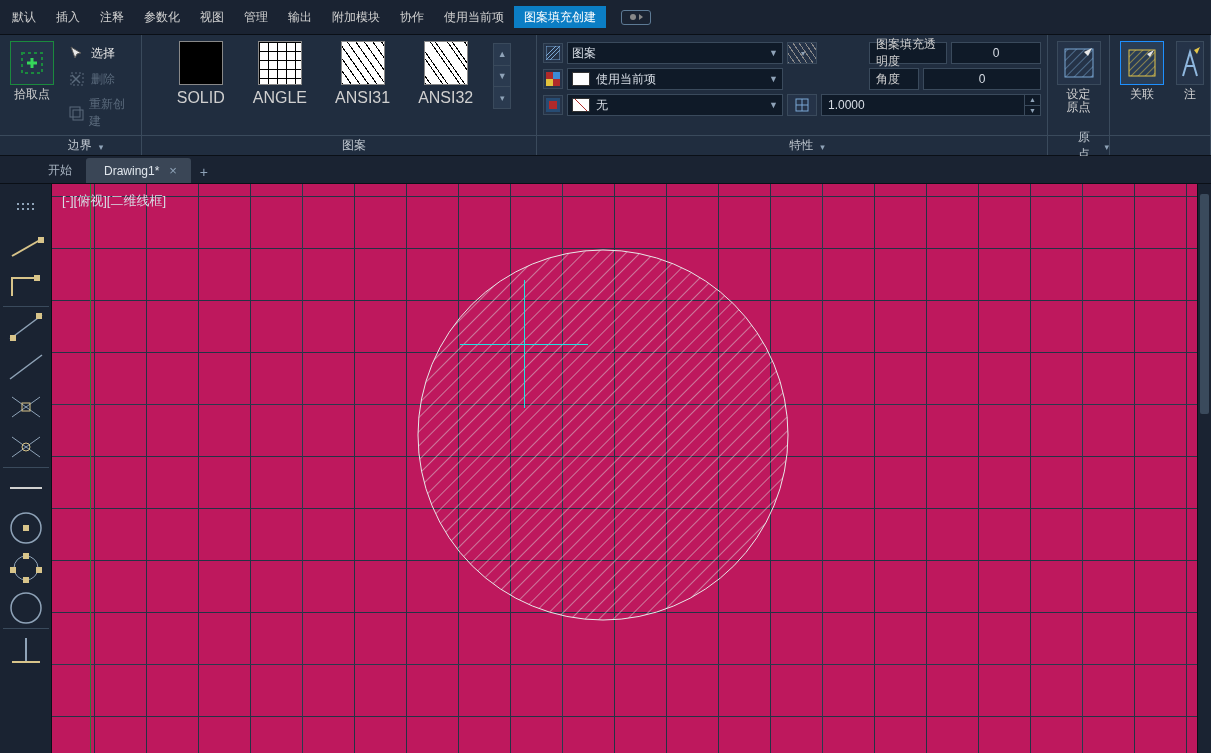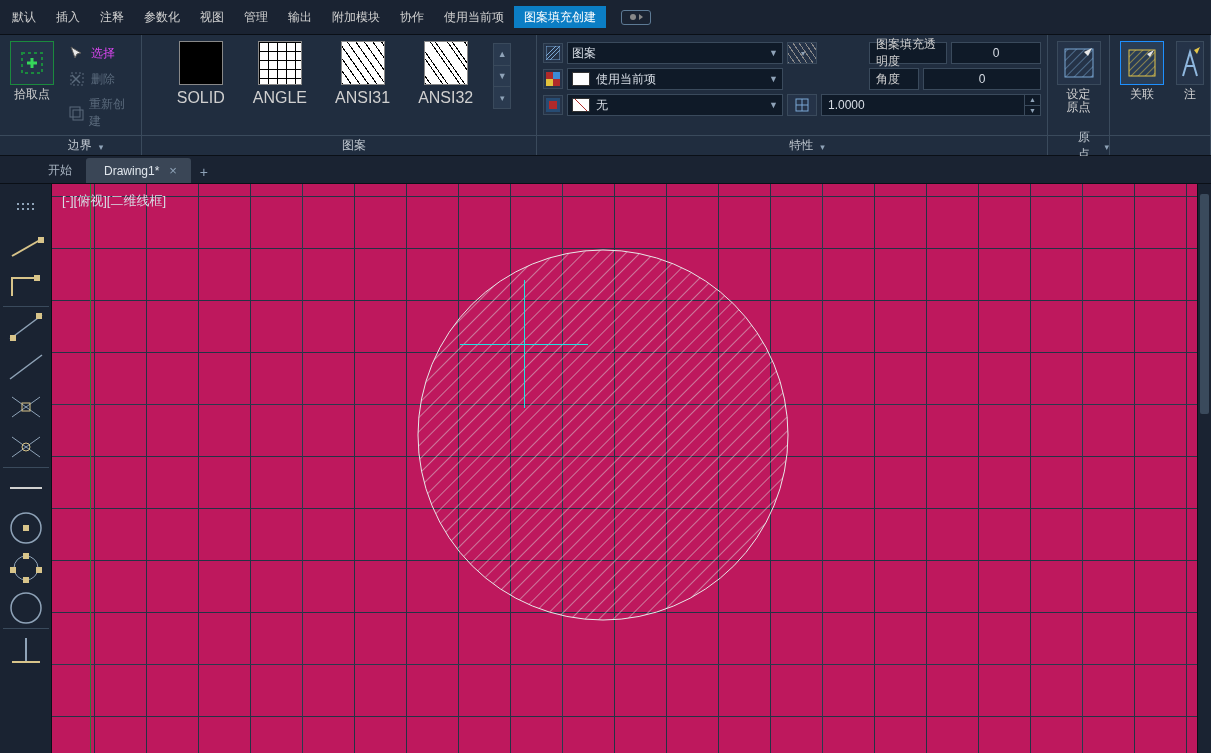--- a/index.html
+++ b/index.html
@@ -16,21 +16,21 @@
 .panel { border-right:1px solid #3a4a5c; display:flex; flex-direction:column; }
 .panel-body { flex:1; display:flex; align-items:flex-start; padding:4px 6px 2px 6px; gap:4px;}
 .panel-title { height:20px; display:flex; align-items:center; justify-content:center; color:#c0c8d0; border-top:1px solid #3a4a5c; font-size:12px; gap:4px;padding-left:30px;}
 .panel-title .drop::after{content:"▾"; font-size:9px; margin-left:3px; color:#8fa3b8;}
 
 .big-btn { display:flex; flex-direction:column; align-items:center; gap:3px; padding:2px 4px; cursor:pointer; }
 .big-ico { width:44px; height:44px; border:1px solid #3a4a5c; background:#253348; display:flex; align-items:center; justify-content:center; position:relative;}
 .big-btn.active .big-ico { border:1px solid #1e90ff; background:#2a3d55;}
 .big-lbl { font-size:12px; color:#d0d0d0; white-space:pre; text-align:right; line-height:1.1;}
 
-.side-btn-row { display:flex; align-items:center; gap:5px; padding:3px 6px; cursor:pointer; color:#d946ef;}
+.side-btn-row { display:flex; align-items:center; gap:5px; padding:3px 6px; cursor:pointer; color:#e5e5e5;}
 .side-btn-row.disabled { color:#5a6a7c; }
 .side-ico { width:18px; height:18px; display:flex; align-items:center; justify-content:center;}
 
 
 .swatch{ display:flex; flex-direction:column; align-items:center; gap:4px; padding:2px 12px; cursor:pointer;}
 .sw-box{ width:44px; height:44px; border:1px solid #888; background:#fff; position:relative; overflow:hidden;}
 .sw-solid{ background:#000; }
 .sw-angle{ background-image:linear-gradient(#000 1px,transparent 1px),linear-gradient(90deg,#000 1px,transparent 1px); background-size:9px 9px; }
 .sw-ansi31{ background:repeating-linear-gradient(55deg,#000 0 1px, #fff 1px 7px);}
 .sw-ansi32{ background:repeating-linear-gradient(55deg,#000 0 1px,#fff 1px 4px,#000 4px 5px,#fff 5px 14px);}

